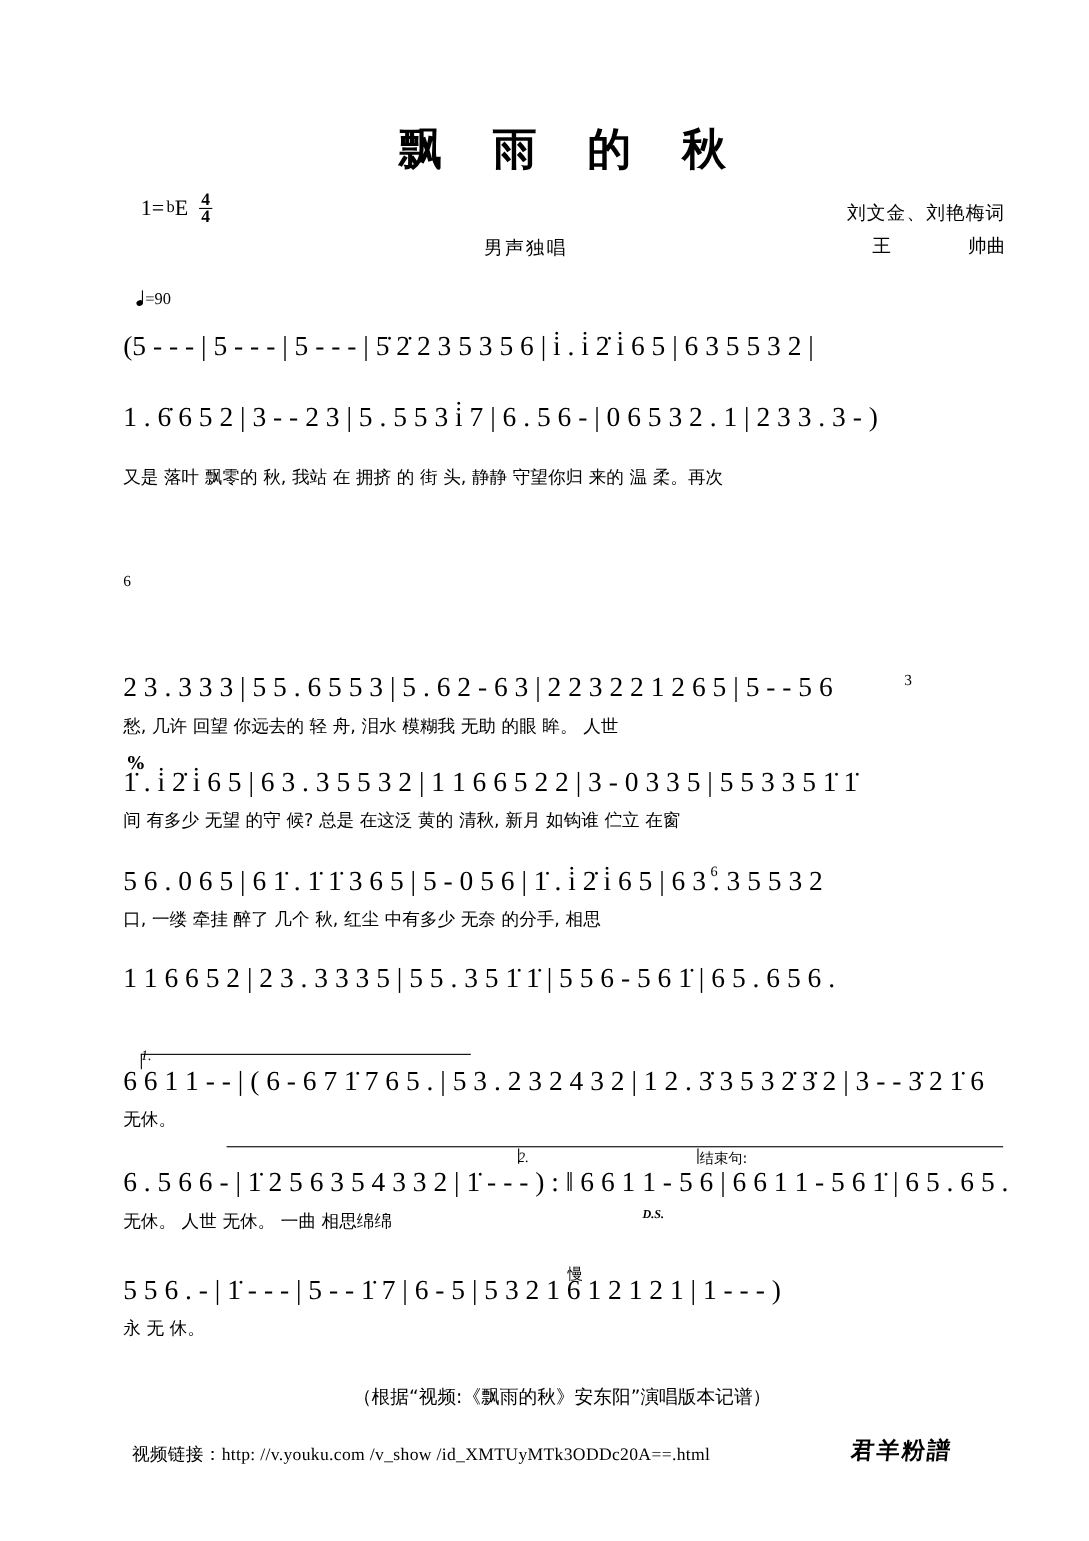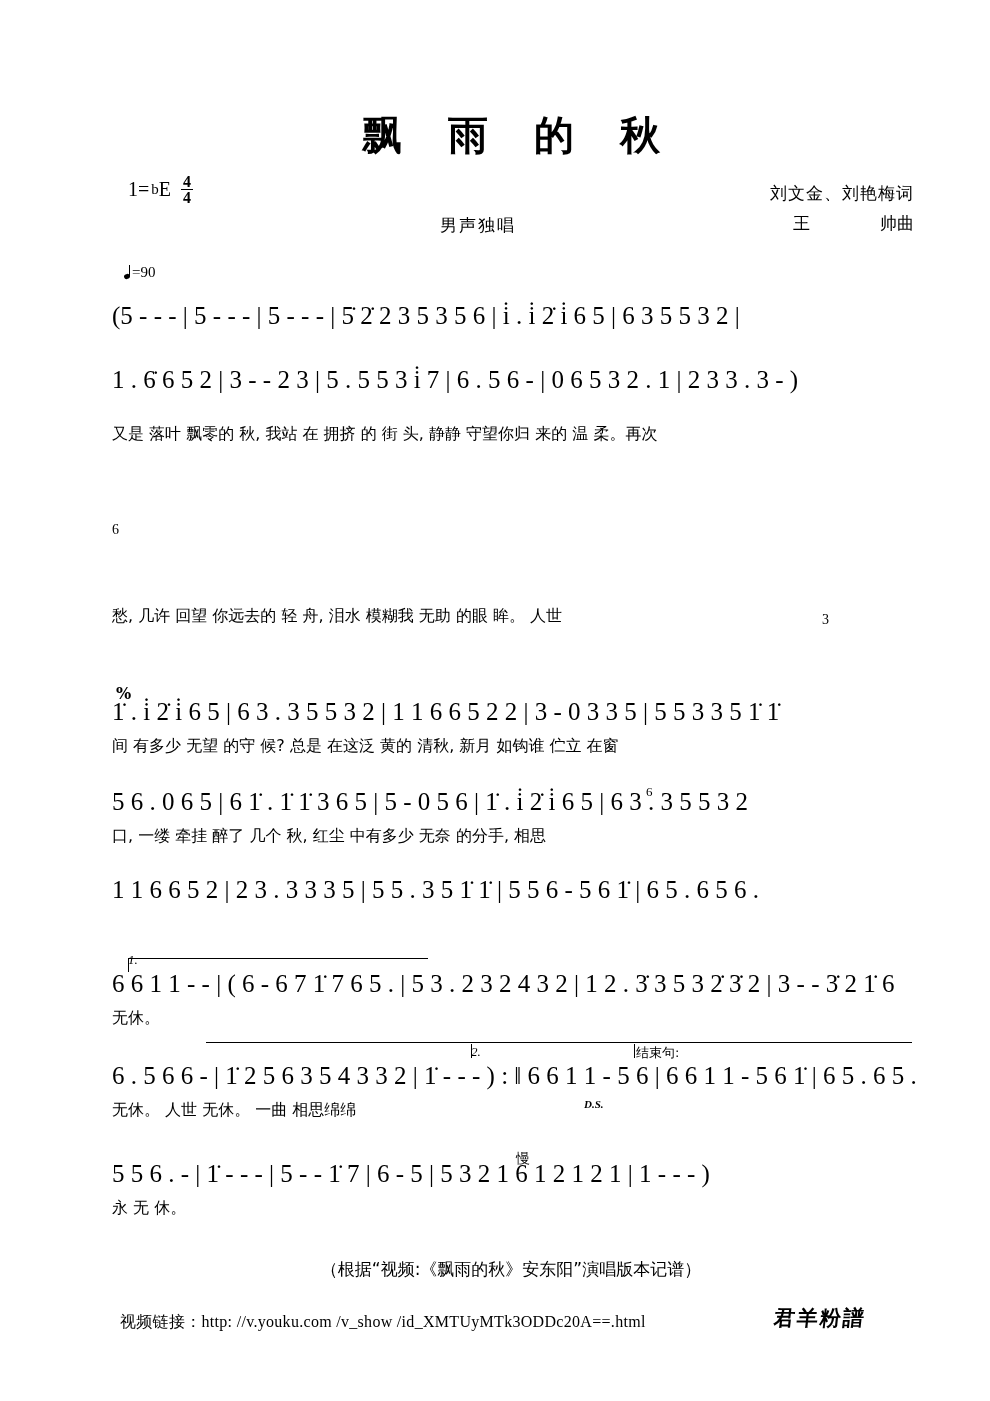--- a/index.html
+++ b/index.html
@@ -221,20 +221,21 @@
     <div class="notes">1 .  6̇ 6 5 2 | 3 - - 2 3 | 5 .  5 5 3 i̇ 7 | 6 .  5 6 -  | 0 6 5 3 2 .  1 | 2 3 3 .  3 - )</div>
     <div class="lyrics"></div>
   </div>
 
   <div class="system" style="top:386px">
     <div class="lyrics">又是 落叶 飘零的 秋, 我站 在  拥挤 的 街 头,  静静 守望你归 来的 温  柔。再次</div>
   </div>
 
 
   <div class="system" style="top:568px">
+    <div class="notes">2 3 . 3 3 3 | 5 5 . 6 5 5 3 | 5 . 6 2 - 6 3 | 2 2 3  2 2 1  2 6 5 | 5 - - 5 6</div>
     <div class="lyrics">愁,  几许 回望 你远去的 轻  舟, 泪水 模糊我 无助 的眼   眸。  人世</div>
   </div>
 
   <div class="system" style="top:654px">
     <div class="notes">1̇ . i̇ 2̇ i̇  6 5 | 6 3 . 3 5 5 3 2 | 1 1 6 6 5 2 2 | 3 - 0 3 3 5 | 5 5 3 3 5 1̇ 1̇</div>
     <div class="lyrics">间 有多少 无望 的守  候? 总是 在这泛 黄的 清秋,   新月  如钩谁 伫立 在窗</div>
   </div>
 
   <div class="system" style="top:744px">
     <div class="notes">5 6 . 0 6 5 | 6 1̇ . 1̇ 1̇  3 6 5 | 5 - 0 5 6 | 1̇ . i̇ 2̇ i̇ 6 5 | 6 3 . 3 5 5 3 2</div>

